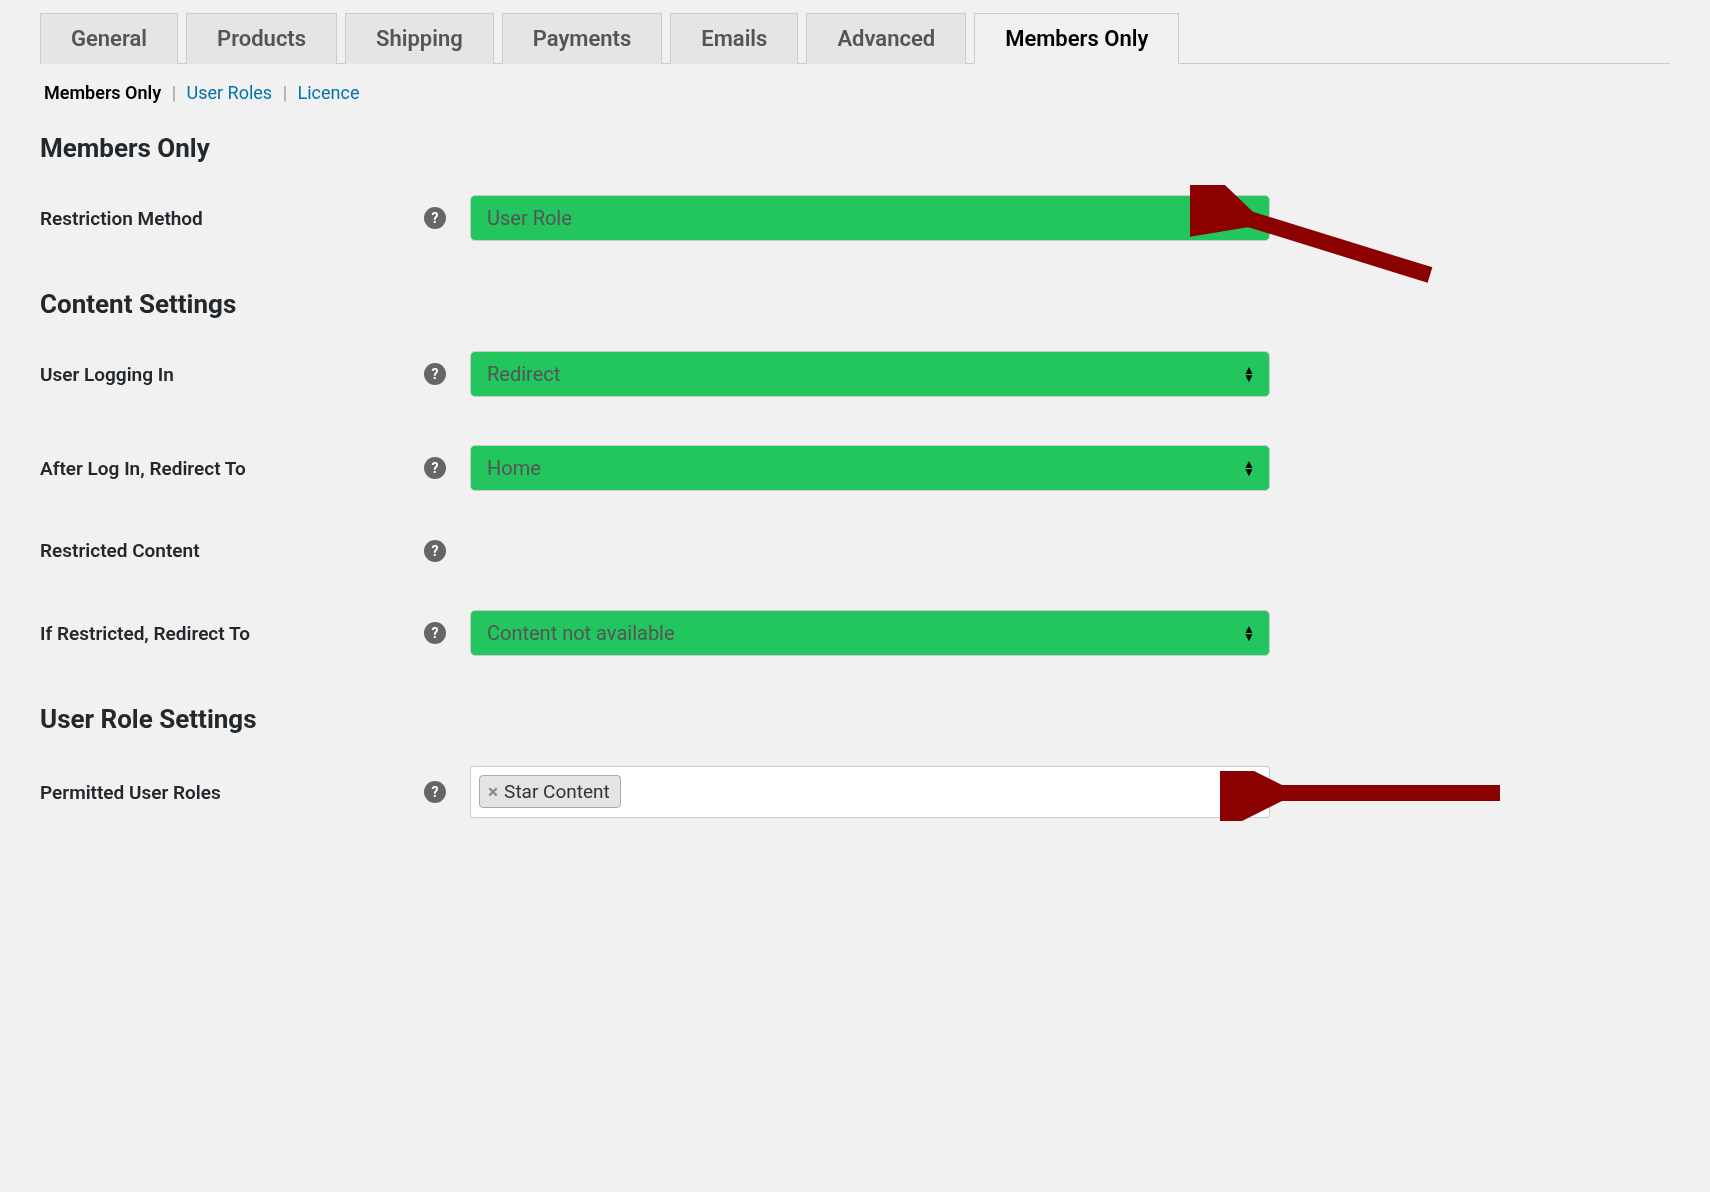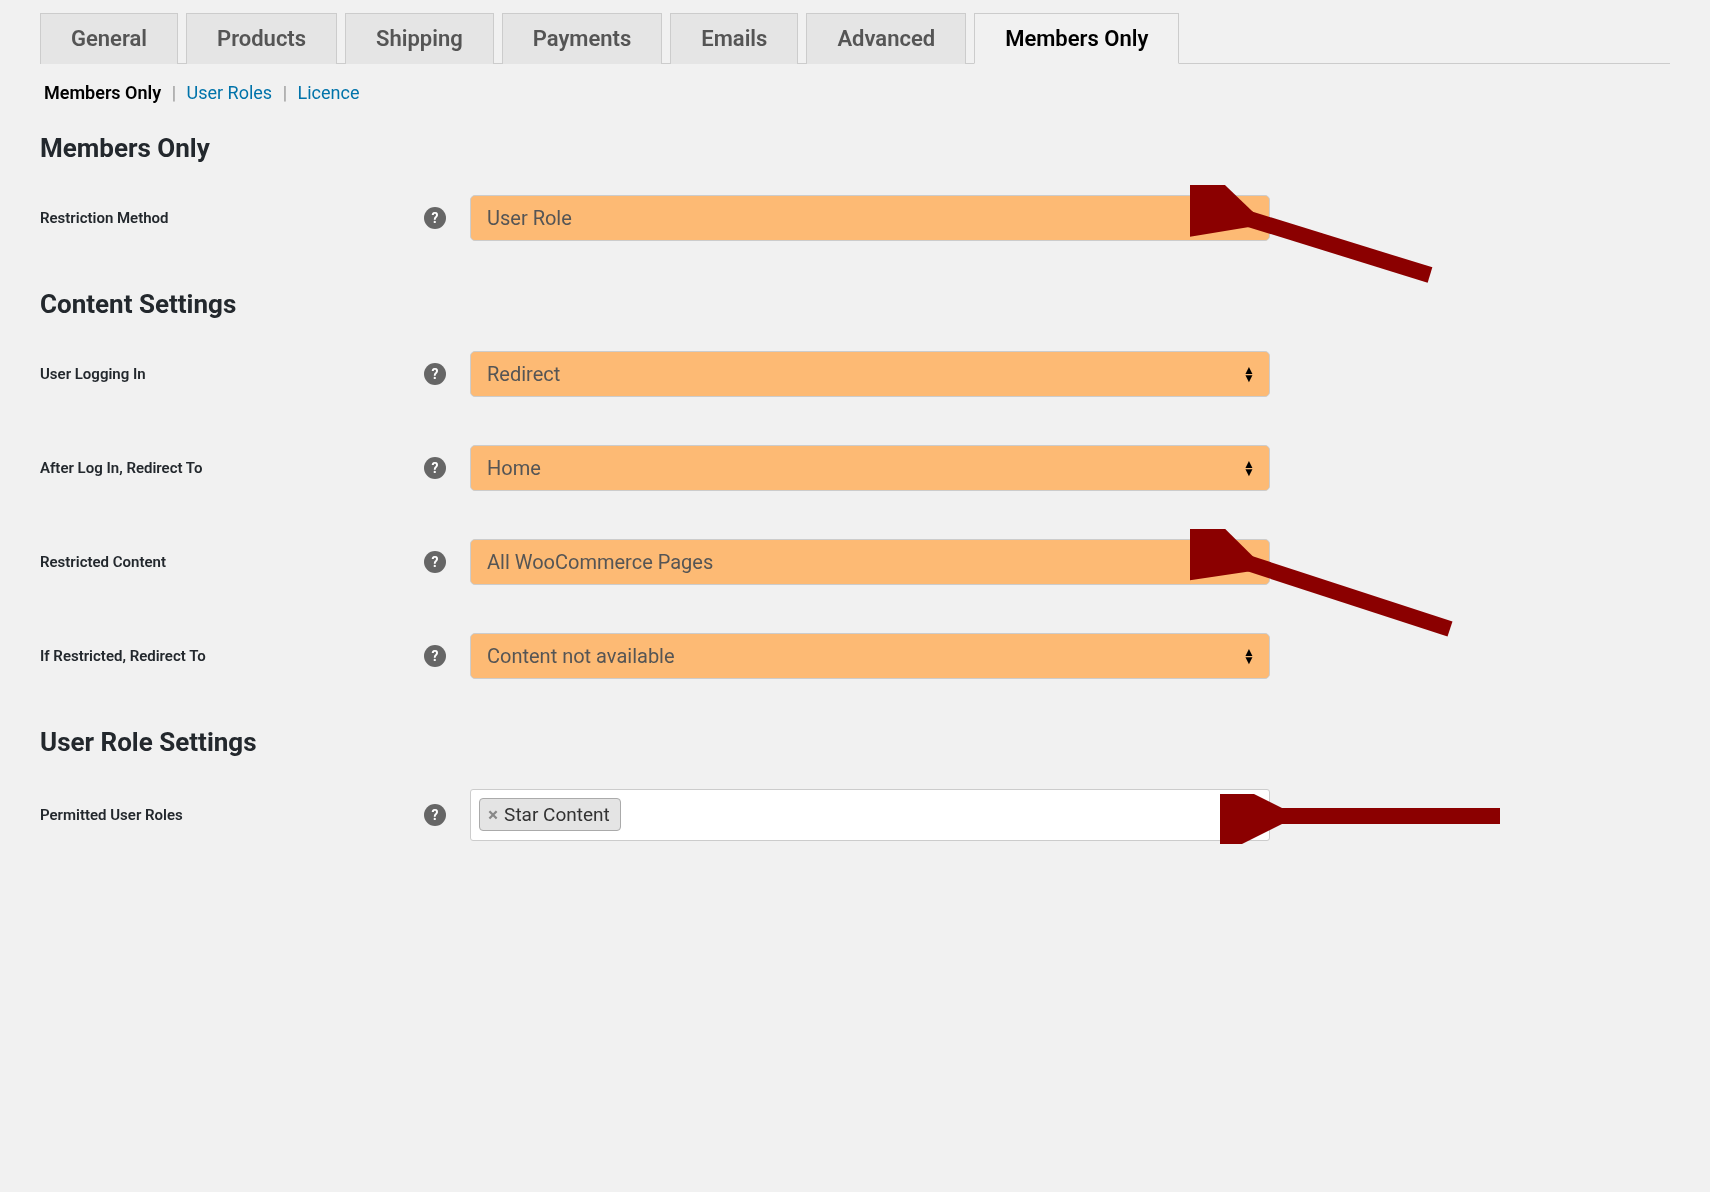--- a/index.html
+++ b/index.html
@@ -71,21 +71,21 @@
       margin-bottom: 48px;
     }
     .form-label-col {
       width: 430px;
       display: flex;
       align-items: center;
       justify-content: space-between;
       padding-right: 24px;
     }
     .form-label {
-      font-size: 15px;
+      font-size: 19px;
       font-weight: 600;
       color: #23282d;
     }
     .help-icon {
       width: 22px;
       height: 22px;
       border-radius: 50%;
       background: #666;
       color: #fff;
       display: inline-flex;
@@ -94,21 +94,21 @@
       font-size: 14px;
       font-weight: bold;
       cursor: help;
     }
     .form-control-col {
       width: 800px;
       position: relative;
     }
     .select-box {
       width: 100%;
-      background: #fdba74;
+      background: #22c55e;
       border: 1px solid #ccc;
       border-radius: 5px;
       padding: 10px 40px 10px 16px;
       font-size: 20px;
       color: #555;
       position: relative;
       cursor: pointer;
     }
     .select-arrows {
       position: absolute;
@@ -233,37 +233,20 @@
         </span>
     </div>
   </div>
 </div>
 
 <div class="form-row">
   <div class="form-label-col">
     <span class="form-label">Restricted Content</span>
     <span class="help-icon">?</span>
   </div>
-  <div class="form-control-col" style="position:relative;">
-    <div class="select-box">
-      <span>All WooCommerce Pages</span>
-      <span class="select-arrows" style="opacity:0.3;">
-          <span>▲</span>
-          <span>▼</span>
-        </span>
-    </div>
-    <svg class="arrow-svg" style="left:720px; top:-10px;" width="280" height="120" viewBox="0 0 280 120">
-      <defs>
-          <marker id="ah2" markerWidth="14" markerHeight="14" refX="3" refY="7" orient="auto">
-            <polygon points="14,0 0,7 14,14" fill="#8b0000"></polygon>
-          </marker>
-        </defs>
-      <line x1="260" y1="100" x2="30" y2="25" stroke="#8b0000" stroke-width="16" marker-end="url(#ah2)"></line>
-    </svg>
-  </div>
 </div>
 
 <div class="form-row">
   <div class="form-label-col">
     <span class="form-label">If Restricted, Redirect To</span>
     <span class="help-icon">?</span>
   </div>
   <div class="form-control-col">
     <div class="select-box">
       <span>Content not available</span>

